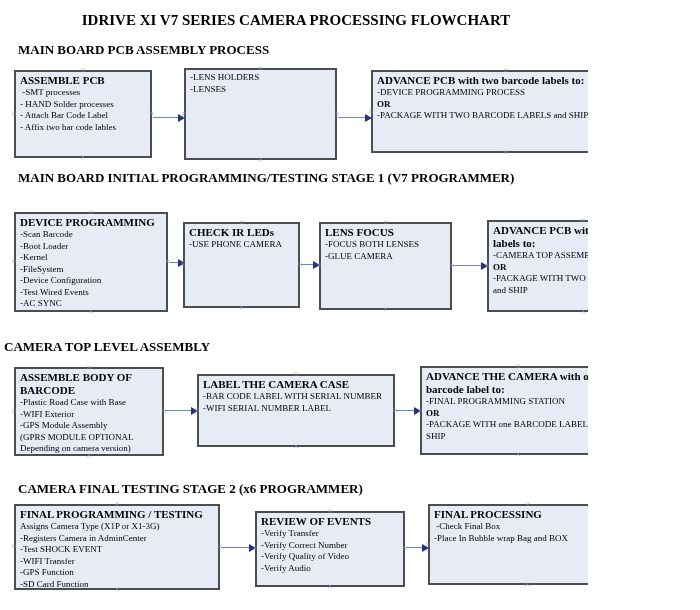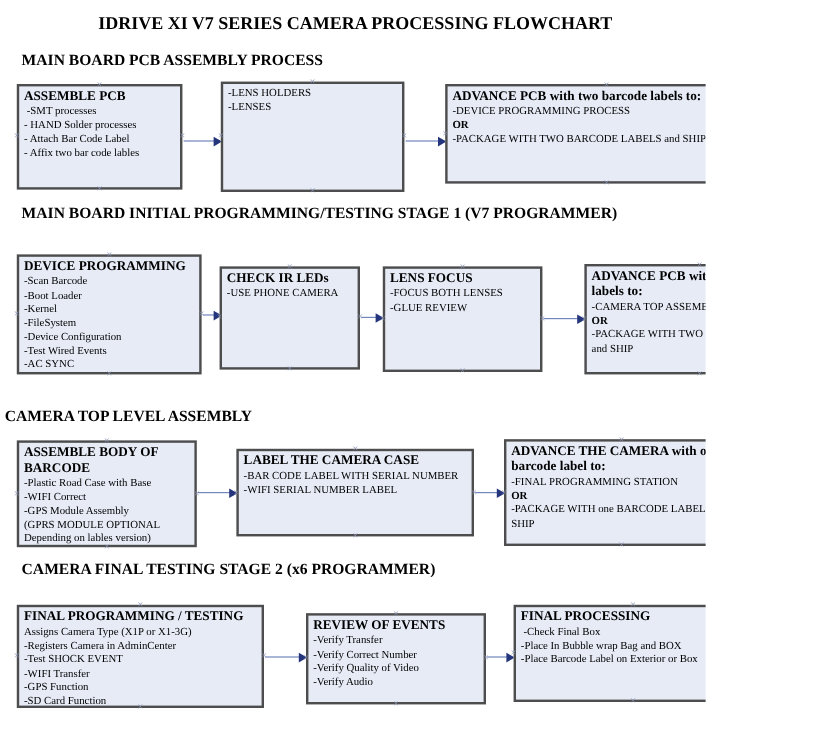--- a/index.html
+++ b/index.html
@@ -103,21 +103,21 @@
 
   <div class="arrow" style="left:301px;top:264px;width:17px"></div>
 
   <div class="box" style="left:319px;top:222px;width:133px;height:88px">
     <span class="h ht">×</span>
     <span class="h hb">×</span>
     <span class="h hl">×</span>
     <span class="h hr">×</span>
     <div class="bt">LENS FOCUS</div>
     <div class="bl">-FOCUS BOTH LENSES</div>
-    <div class="bl">-GLUE REVIEW</div>
+    <div class="bl">-GLUE CAMERA</div>
   </div>
 
   <div class="arrow" style="left:453px;top:265px;width:33px"></div>
 
   <div class="box" style="left:487px;top:220px;width:192px;height:92px">
     <span class="h ht">×</span>
     <span class="h hb">×</span>
     <span class="h hl">×</span>
     <span class="h hr">×</span>
     <div class="bt">ADVANCE PCB with two barcode labels to:</div>
@@ -128,24 +128,24 @@
 
   <div class="sec" style="left:4px;top:339px">CAMERA TOP LEVEL ASSEMBLY</div>
 
   <div class="box" style="left:14px;top:367px;width:150px;height:89px">
     <span class="h ht">×</span>
     <span class="h hb">×</span>
     <span class="h hl">×</span>
     <span class="h hr">×</span>
     <div class="bt">ASSEMBLE BODY OF BARCODE</div>
     <div class="bl">-Plastic Road Case with Base</div>
-    <div class="bl">-WIFI Correct</div>
+    <div class="bl">-WIFI Exterior</div>
     <div class="bl">-GPS Module Assembly</div>
     <div class="bl">(GPRS MODULE OPTIONAL</div>
-    <div class="bl">Depending on lables version)</div>
+    <div class="bl">Depending on camera version)</div>
   </div>
 
   <div class="arrow" style="left:165px;top:410px;width:31px"></div>
 
   <div class="box" style="left:197px;top:374px;width:198px;height:73px">
     <span class="h ht">×</span>
     <span class="h hb">×</span>
     <span class="h hl">×</span>
     <span class="h hr">×</span>
     <div class="bt">LABEL THE CAMERA CASE</div>
@@ -159,21 +159,21 @@
     <span class="h ht">×</span>
     <span class="h hb">×</span>
     <span class="h hl">×</span>
     <span class="h hr">×</span>
     <div class="bt">ADVANCE THE CAMERA with one barcode label to:</div>
     <div class="bl">-FINAL PROGRAMMING STATION</div>
     <div class="bl b">OR</div>
     <div class="bl">-PACKAGE WITH one BARCODE LABEL and SHIP</div>
   </div>
 
-  <div class="sec" style="left:18px;top:466px">CAMERA FINAL TESTING STAGE 2 (x6 PROGRAMMER)</div>
+  <div class="sec" style="left:18px;top:481px">CAMERA FINAL TESTING STAGE 2 (x6 PROGRAMMER)</div>
 
   <div class="box" style="left:14px;top:504px;width:206px;height:86px">
     <span class="h ht">×</span>
     <span class="h hb">×</span>
     <span class="h hl">×</span>
     <span class="h hr">×</span>
     <div class="bt">FINAL PROGRAMMING / TESTING</div>
     <div class="bl">Assigns Camera Type (X1P or X1-3G)</div>
     <div class="bl">-Registers Camera in AdminCenter</div>
     <div class="bl">-Test SHOCK EVENT</div>
@@ -199,16 +199,15 @@
   <div class="arrow" style="left:406px;top:547px;width:21px"></div>
 
   <div class="box" style="left:428px;top:504px;width:199px;height:81px">
     <span class="h ht">×</span>
     <span class="h hb">×</span>
     <span class="h hl">×</span>
     <span class="h hr">×</span>
     <div class="bt">FINAL PROCESSING</div>
     <div class="bl"> -Check Final Box</div>
     <div class="bl">-Place In Bubble wrap Bag and BOX</div>
-    <div class="bl">-Place Barcode Label on Exterior or Box</div>
   </div>
 
 </div>
 
 </body></html>

